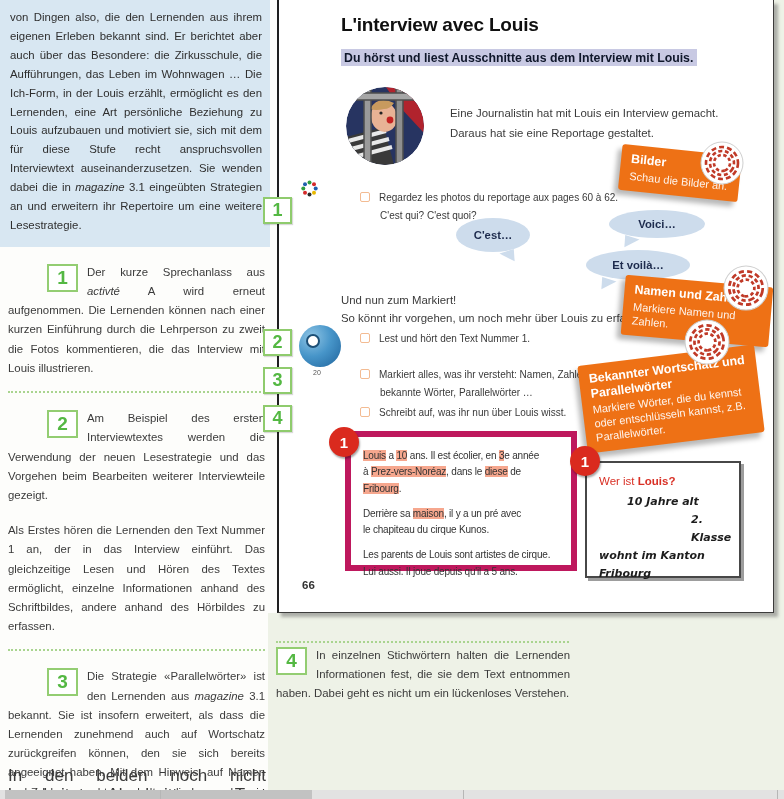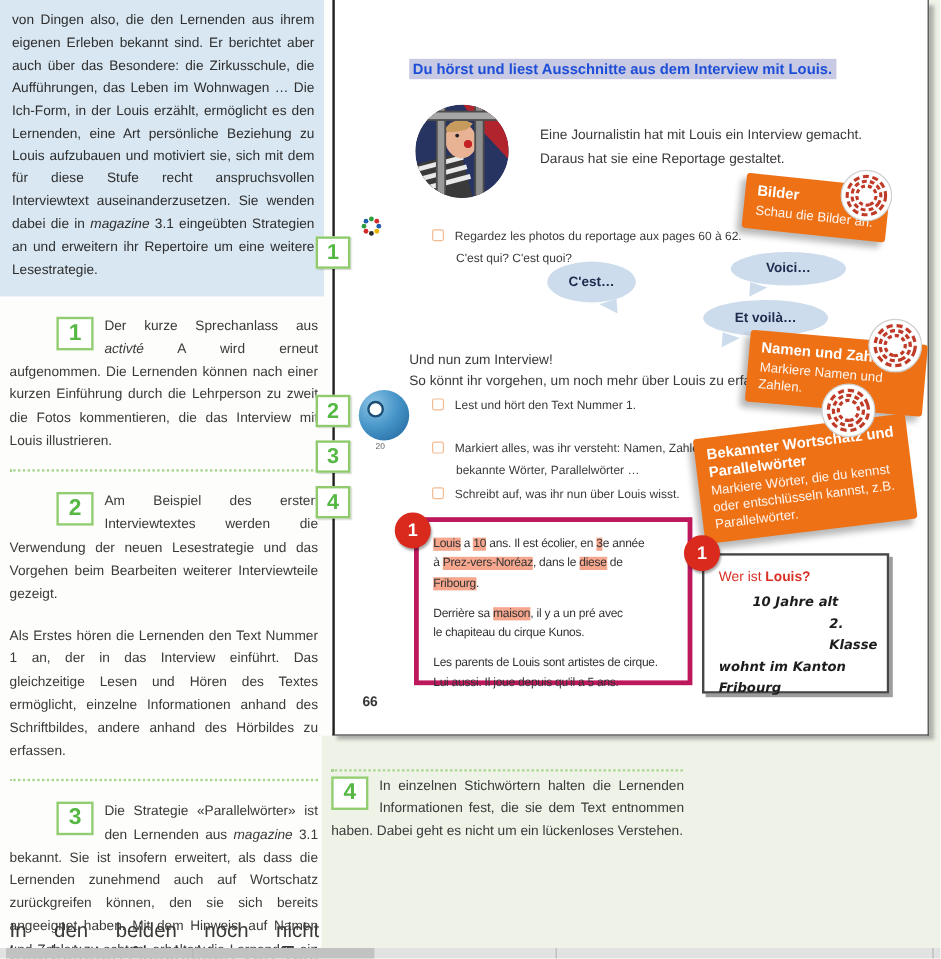--- a/index.html
+++ b/index.html
@@ -22,21 +22,21 @@
   .closing-par{position:absolute;left:8px;top:749px;width:258px;font-size:17px;line-height:19.2px;text-align:justify;color:#3a3a3a;}
   .i{font-style:italic;}
   .b{font-weight:bold;}
   .hl{background:#f6a78e;}
 
   
   .page{position:absolute;left:277px;top:0;width:494px;height:612px;background:#ffffff;
         border-left:2px solid #1f1f1f;border-right:1px solid #3c3c3c;border-bottom:1px solid #3c3c3c;
         box-shadow:4px 4px 3px rgba(90,90,90,0.45);}
   .pg-title{position:absolute;left:62px;top:14px;font-size:19px;font-weight:bold;color:#101010;letter-spacing:-0.2px;white-space:nowrap;}
-  .obj{position:absolute;left:62px;background:#c8c9e3;color:#1d4ed8;font-weight:bold;font-size:12.3px;
+  .obj{position:absolute;left:62px;background:#c8c9e3;color:#0f172a;font-weight:bold;font-size:12.3px;
        padding:2px 4px 1px 3px;white-space:nowrap;}
   .pg-text{position:absolute;font-size:11.4px;color:#3a3a3a;white-space:nowrap;}
 
   
   .photo{position:absolute;left:67px;top:87px;width:78px;height:78px;border-radius:50%;overflow:hidden;}
 
   
   .mbox{position:absolute;left:-16px;width:25px;height:23px;border:2px solid #8fcb6d;background:#fff;
         color:#54b843;font-weight:bold;font-size:18px;line-height:23px;text-align:center;box-shadow:1px 1px 1px rgba(0,0,0,0.15);}
 
@@ -55,21 +55,21 @@
 
   
   .snote{position:absolute;background:#ee7115;color:#fff;border-radius:3px;padding:7px 10px 8px 10px;
          box-shadow:-4px 5px 5px rgba(0,0,0,0.28);}
   .snote .t{font-weight:bold;font-size:12.4px;line-height:14.5px;}
   .snote .bd{font-size:11px;line-height:14px;color:rgba(255,255,255,0.92);margin-top:2px;}
 
   .disc{position:absolute;}
 
   
-  .readbox{position:absolute;left:66px;top:431px;width:232px;height:140px;border:4px solid #be185d;background:#fff;
+  .readbox{position:absolute;left:66px;top:431px;width:232px;height:140px;border:6px solid #be185d;background:#fff;
            box-sizing:border-box;padding:11px 12px;}
   .readbox p{margin:0 0 9px 0;font-size:10px;letter-spacing:-0.2px;line-height:16.3px;color:#333;}
   .badge{position:absolute;width:30px;height:30px;border-radius:50%;background:#da2a1e;color:#fff;font-weight:bold;
          font-size:15px;display:flex;align-items:center;justify-content:center;box-shadow:1px 2px 2px rgba(0,0,0,0.35);z-index:6;}
 
   
   .stubox{position:absolute;left:306px;top:461px;width:156px;height:117px;background:#fff;border:2px solid #474747;
           box-shadow:3px 3px 0 #9d9d9d;box-sizing:border-box;padding:12px 10px 0 12px;}
   .stubox .q{color:#d93025;font-size:11.5px;margin-bottom:6px;}
   .hand{font-family:"DejaVu Sans",sans-serif;font-style:italic;font-weight:bold;font-size:11px;color:#1d1d1d;line-height:18px;}
@@ -112,20 +112,21 @@
 
     <div class="tsec">
       <p><span class="numbox">3</span><span><span>Die Strategie «Parallelwörter» ist den Lernenden aus </span><span class="i">magazine</span><span> 3.1 bekannt. Sie ist insofern erweitert, als dass die Lernenden zunehmend auch auf Wortschatz zurückgreifen können, den sie sich bereits angeeignet haben. Mit dem Hinweis, auf Namen und Zahlen zu achten, erhalten die Lernenden ein weiteres Werkzeug, um zielsprachliche Texte zu entschlüsseln.</span></span></p>
     </div>
   </div>
 
   <p class="closing-par">In den beiden noch nicht bearbeiteten Abschnitten von Text 1 können sie mithilfe</p>
 
   <div class="page">
 
+    <div class="pg-title">L'interview avec Louis</div>
 
     <div class="obj" style="top:49px;">Du hörst und liest Ausschnitte aus dem Interview mit Louis.</div>
 
     <div class="photo">
       <svg width="78" height="78" viewBox="0 0 78 78">
         <defs>
             <clipPath id="pc">
               <circle cx="39" cy="39" r="39"></circle>
             </clipPath>
           </defs>
@@ -178,21 +179,21 @@
     <div class="mbox" style="top:197px;">1</div>
     <div class="task" style="top:189px;">
       <span class="cb"></span><span>Regardez les photos du reportage aux pages 60 à 62.</span><br>
       <span class="cont">C'est qui? C'est quoi?</span>
     </div>
 
     <div class="bubble tail-br" style="left:177px;top:218px;width:74px;height:34px;">C'est…</div>
     <div class="bubble tail-bl" style="left:330px;top:210px;width:96px;height:28px;">Voici…</div>
     <div class="bubble tail-bl" style="left:307px;top:250px;width:104px;height:30px;">Et voilà…</div>
 
-    <div class="pg-text" style="left:62px;top:294px;">Und nun zum Interview!</div>
+    <div class="pg-text" style="left:62px;top:294px;">Und nun zum Markiert!</div>
     <div class="pg-text" style="left:62px;top:312px;">So könnt ihr vorgehen, um noch mehr über Louis zu erfahren.</div>
 
     <div class="snote" style="left:344px;top:281px;width:128px;transform:rotate(5deg);">
       <div class="t">Namen und Zahlen</div>
       <div class="bd">Markiere Namen und Zahlen.</div>
     </div>
     <svg class="disc" style="left:444px;top:265px;" width="46" height="46" viewBox="0 0 44 44">
       <circle cx="22" cy="22" r="21" fill="#fff" stroke="#cfcfcf" stroke-width="1"></circle>
       <g fill="none" stroke="#c03a28" stroke-width="2.6">
         <circle cx="22" cy="22" r="16" stroke-dasharray="5 3" transform="rotate(14 22 22)"></circle>

